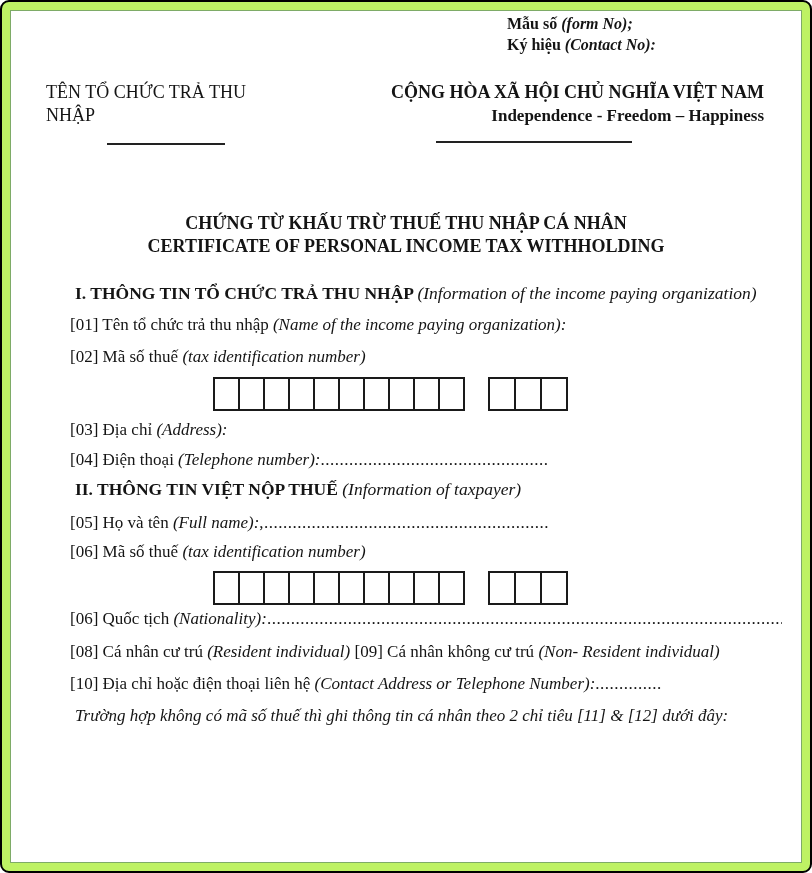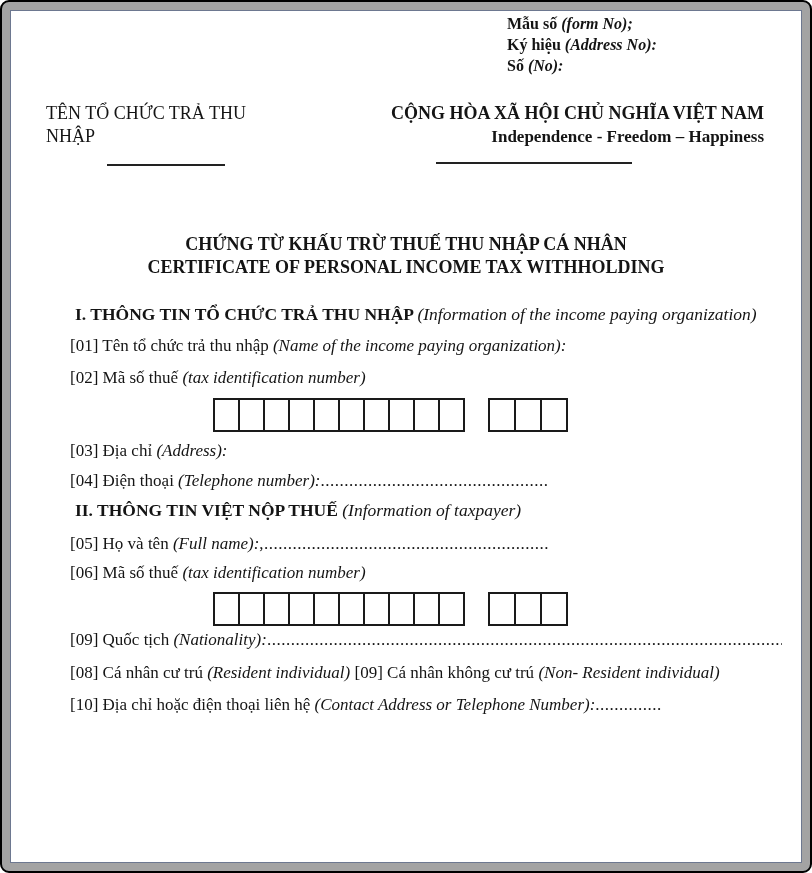--- a/index.html
+++ b/index.html
@@ -1,17 +1,17 @@
 <!DOCTYPE html>
 <html><head>
 <meta charset="utf-8">
 <style>
   html,body{margin:0;padding:0;background:#fff;}
   body{width:812px;height:873px;font-family:"Liberation Serif","DejaVu Serif",serif;color:#141414;}
-  .frame{box-sizing:border-box;width:812px;height:873px;background:#a3a3a3;border:2px solid #000;border-radius:9px;padding:9px;}
+  .frame{box-sizing:border-box;width:812px;height:873px;background:#bef264;border:2px solid #000;border-radius:9px;padding:9px;}
   .page{box-sizing:border-box;background:#fff;width:100%;height:100%;padding:2px 19px 0 19px;position:relative;overflow:hidden;box-shadow:0 0 0 1px rgba(8,40,110,.35);}
   p{margin:0;}
   i{font-style:italic;}
   b,.bold{font-weight:bold;}
 
   
   .form-meta{margin-left:477px;font-size:16px;font-weight:bold;line-height:21px;white-space:nowrap;}
   .form-meta i{font-weight:bold;}
 
   
@@ -60,22 +60,21 @@
   .suffix .cell{width:28px;}
 </style>
 </head>
 <body>
 
 <div class="frame">
   <div class="page">
 
     <div class="form-meta">
       <p><b>Mẫu số </b><i>(form No);</i></p>
-      <p><b>Ký hiệu </b><i>(Address No):</i></p>
-      <p><b>Số </b><i>(No):</i></p>
+      <p><b>Ký hiệu </b><i>(Contact No):</i></p>
     </div>
 
     <div class="header-row">
       <div class="col-org">
         <p>TÊN TỔ CHỨC TRẢ THU NHẬP</p>
         <div class="hline org-line"></div>
       </div>
       <div class="col-nat">
         <p class="nat-l0">CỘNG HÒA XÃ HỘI CHỦ NGHĨA VIỆT NAM</p>
         <p class="nat-l3">Independence - Freedom – Happiness</p>
@@ -137,21 +136,22 @@
           <span class="cell"></span>
           <span class="cell"></span>
         </div>
       <div class="cellgroup suffix">
           <span class="cell"></span>
           <span class="cell"></span>
           <span class="cell"></span>
         </div>
     </div>
 
-    <p class="item i07"><span>[09] Quốc tịch </span><i>(Nationality):</i><span class="dots">..............................................................................................................</span></p>
+    <p class="item i07"><span>[06] Quốc tịch </span><i>(Nationality):</i><span class="dots">..............................................................................................................</span></p>
 
     <p class="para i0809"><span>[08] Cá nhân cư trú </span><i>(Resident individual)</i><span> [09] Cá nhân không cư trú </span><i>(Non- Resident individual)</i></p>
 
     <p class="item i10"><span>[10] Địa chỉ hoặc điện thoại liên hệ </span><i>(Contact Address or Telephone Number):</i><span class="dots">..............</span></p>
 
+    <p class="note">Trường hợp không có mã số thuế thì ghi thông tin cá nhân theo 2 chỉ tiêu [11] &amp; [12] dưới đây:</p>
 
   </div>
 </div>
 
 </body></html>

